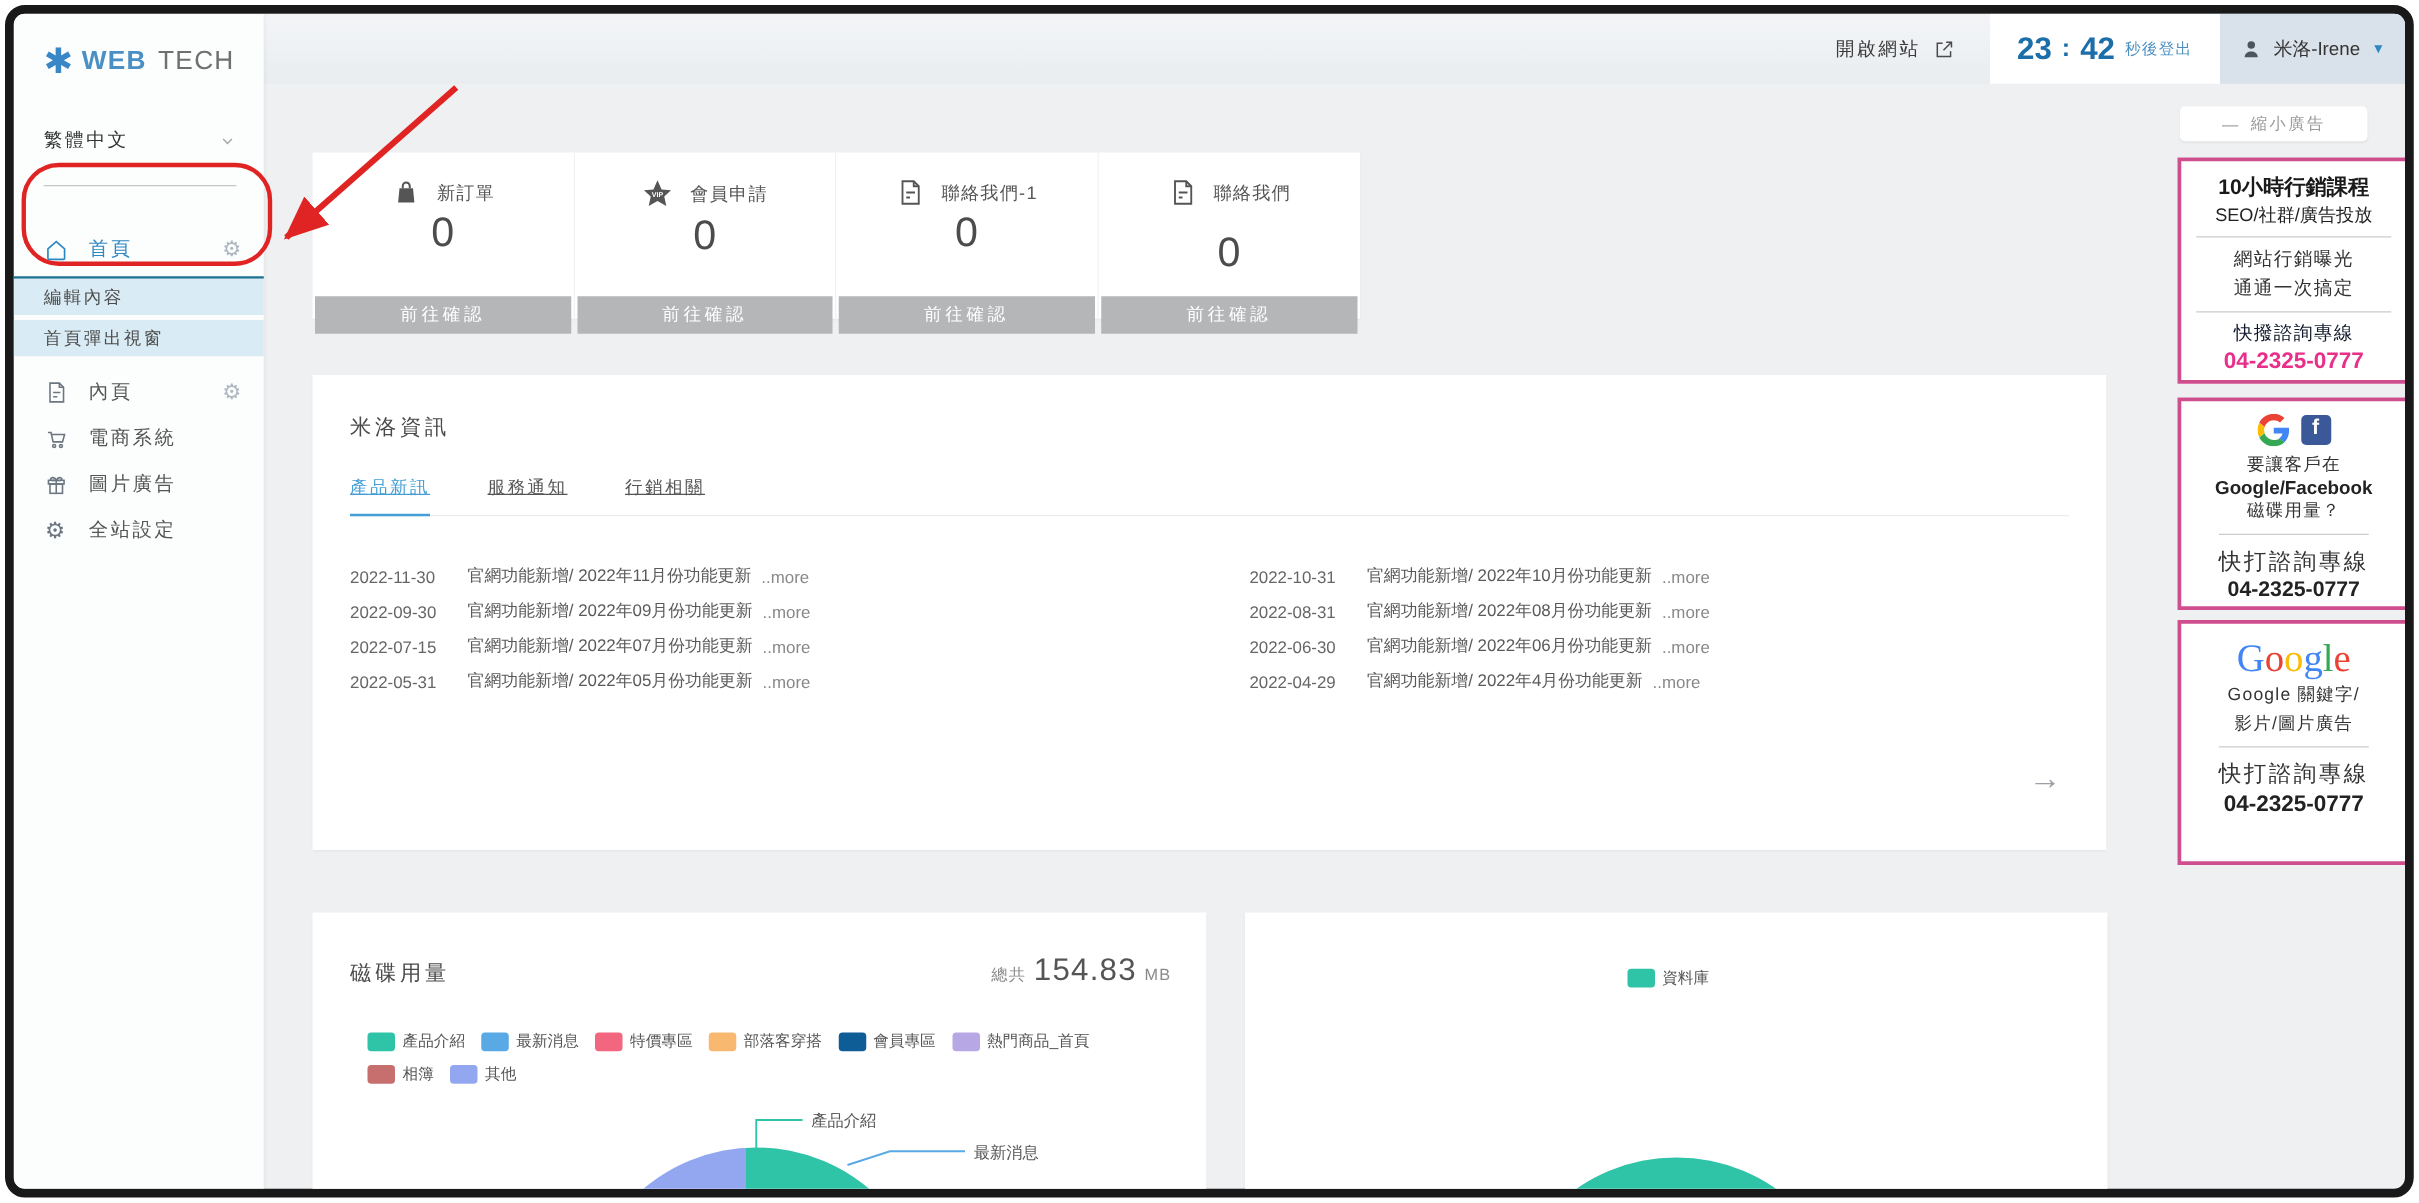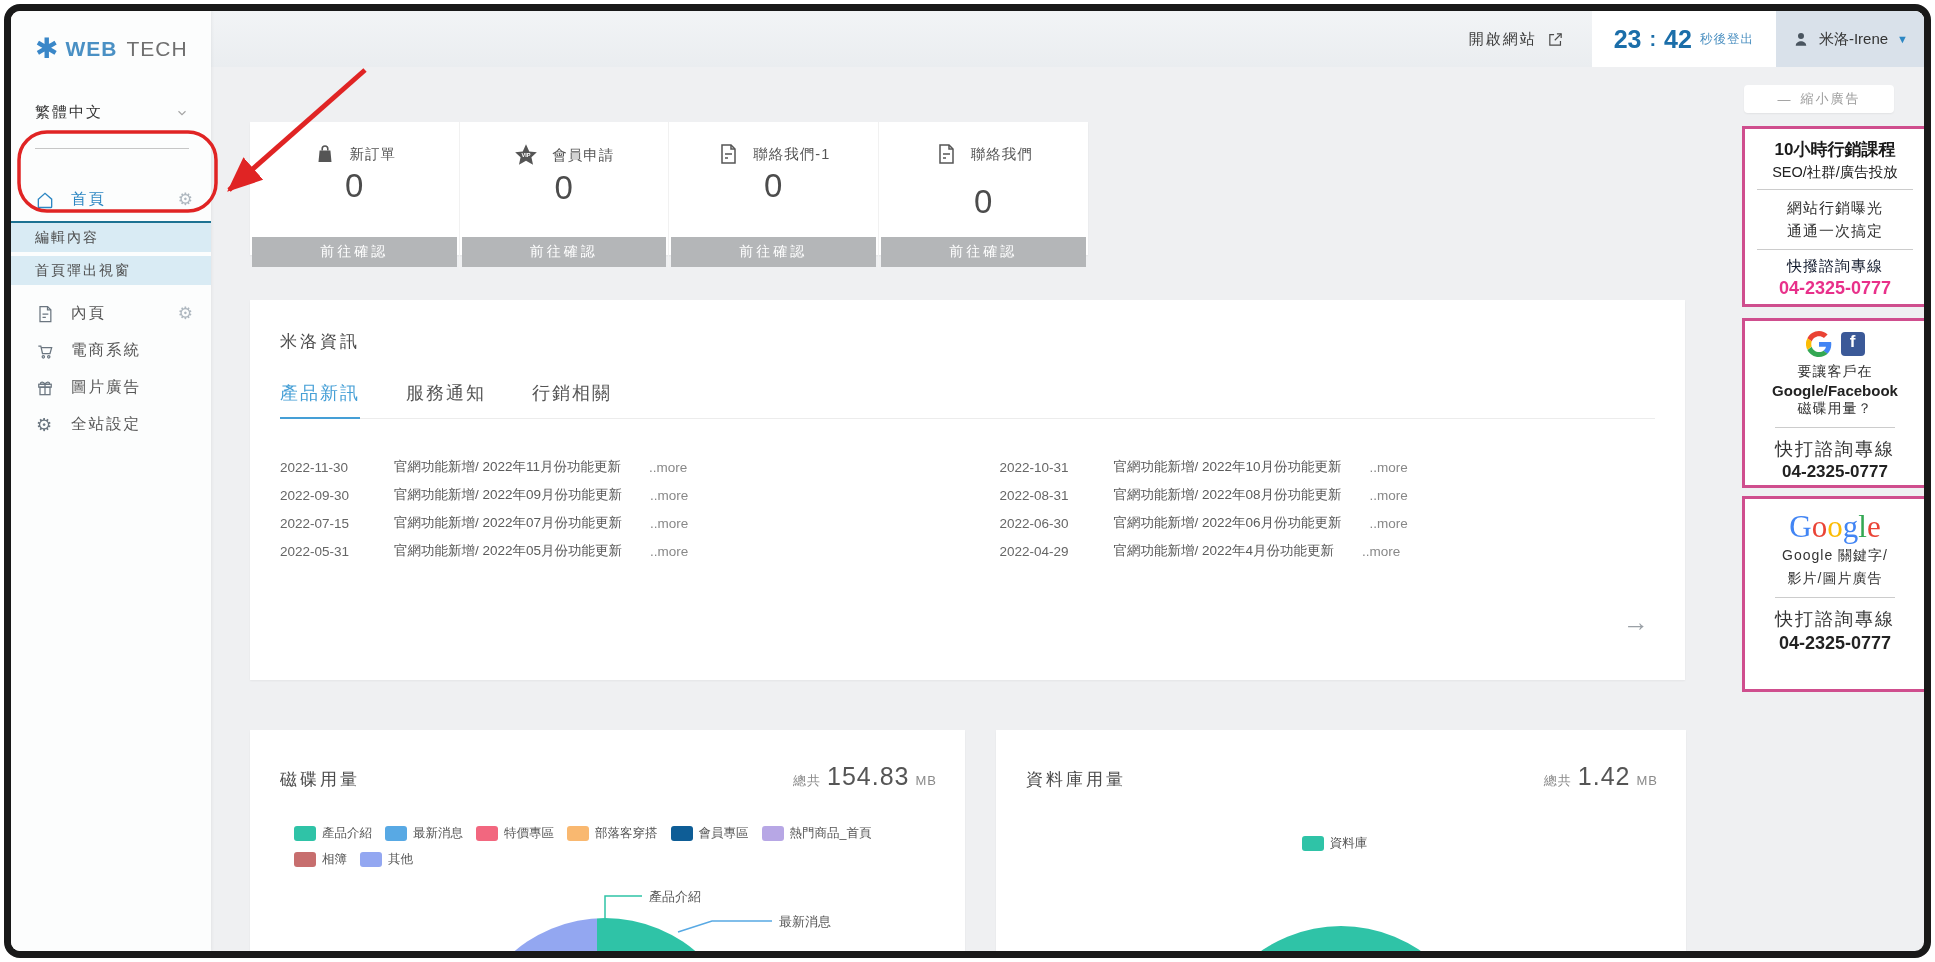--- a/index.html
+++ b/index.html
@@ -60,26 +60,26 @@
   .stat-top svg { color: #555; }
   .stat-label { font-size: 14.5px; color: #555; letter-spacing: 1px; }
   .stat-value { text-align: center; font-size: 33px; color: #4c4c4c; font-weight: 300; margin-top: 1px; }
   .stat-btn { margin: auto 2px 2px 2px; height: 30px; background: #b4b6b8; color: #fff; border: none;
               font-size: 14px; letter-spacing: 3px; cursor: pointer; font-family: inherit; }
 
   
   .news { left: 39px; top: 289px; width: 1435px; height: 380px; }
   .news-title { margin: 30px 0 0 30px; font-size: 17px; color: #4a4a4a; letter-spacing: 3px; }
   .tabs { display: flex; gap: 46px; margin: 28px 30px 0 30px; border-bottom: 1px solid #ececec; }
-  .tab { padding-bottom: 12px; font-size: 18px; color: #555; letter-spacing: 2px; cursor: pointer; }
+  .tab { padding-bottom: 12px; font-size: 14px; color: #555; letter-spacing: 2px; cursor: pointer; text-decoration: underline; }
   .tab.active { color: #459fd6; border-bottom: 2px solid #459fd6; margin-bottom: -1px; }
   .news-grid { display: flex; margin: 34px 30px 0 30px; }
   .news-col { width: 50%; }
   .news-col.right { padding-left: 32px; }
-  .news-row { display: flex; align-items: center; height: 28px; font-size: 13.5px; color: #666; gap: 20px; }
+  .news-row { display: flex; align-items: center; height: 28px; font-size: 13.5px; color: #666; }
   .news-date { width: 94px; flex: none; }
   .news-text { color: #5a5a5a; }
   .news-more { color: #888; margin-left: 8px; cursor: pointer; }
   .news-arrow { position: absolute; right: 36px; bottom: 42px; font-size: 26px; color: #9aa0a6; cursor: pointer; }
 
   
   .chart-left  { left: 39px;  top: 719px; width: 715px; height: 400px; overflow: hidden; }
   .chart-right { left: 785px; top: 719px; width: 690px; height: 400px; overflow: hidden; }
   .chart-head { display: flex; justify-content: space-between; align-items: baseline; padding: 32px 28px 0 30px; }
   .chart-title { font-size: 17px; color: #4a4a4a; letter-spacing: 3px; }
@@ -375,26 +375,20 @@
         <div class="pie pie-disk"></div>
         <svg class="callouts">
           <polyline points="355,40 355,16 392,16" stroke="#2fc3a7"></polyline>
           <text x="399" y="21">產品介紹</text>
           <polyline points="428,52 462,41 522,41" stroke="#58a9e4"></polyline>
           <text x="529" y="46">最新消息</text>
         </svg>
       </div>
 
       <div class="panel chart-right">
-        <div class="chart-head">
-          <div class="chart-title">資料庫用量</div>
-          <div class="chart-total">
-            <span>總共</span><b>1.42</b><span>MB</span>
-          </div>
-        </div>
         <div class="legend center">
           <div class="legend-item">
               <span class="chip" style="background-color: rgb(47, 195, 167);"></span>
               <span class="legend-label">資料庫</span>
             </div>
         </div>
         <div class="pie pie-db"></div>
       </div>
 
       <div class="ads">

